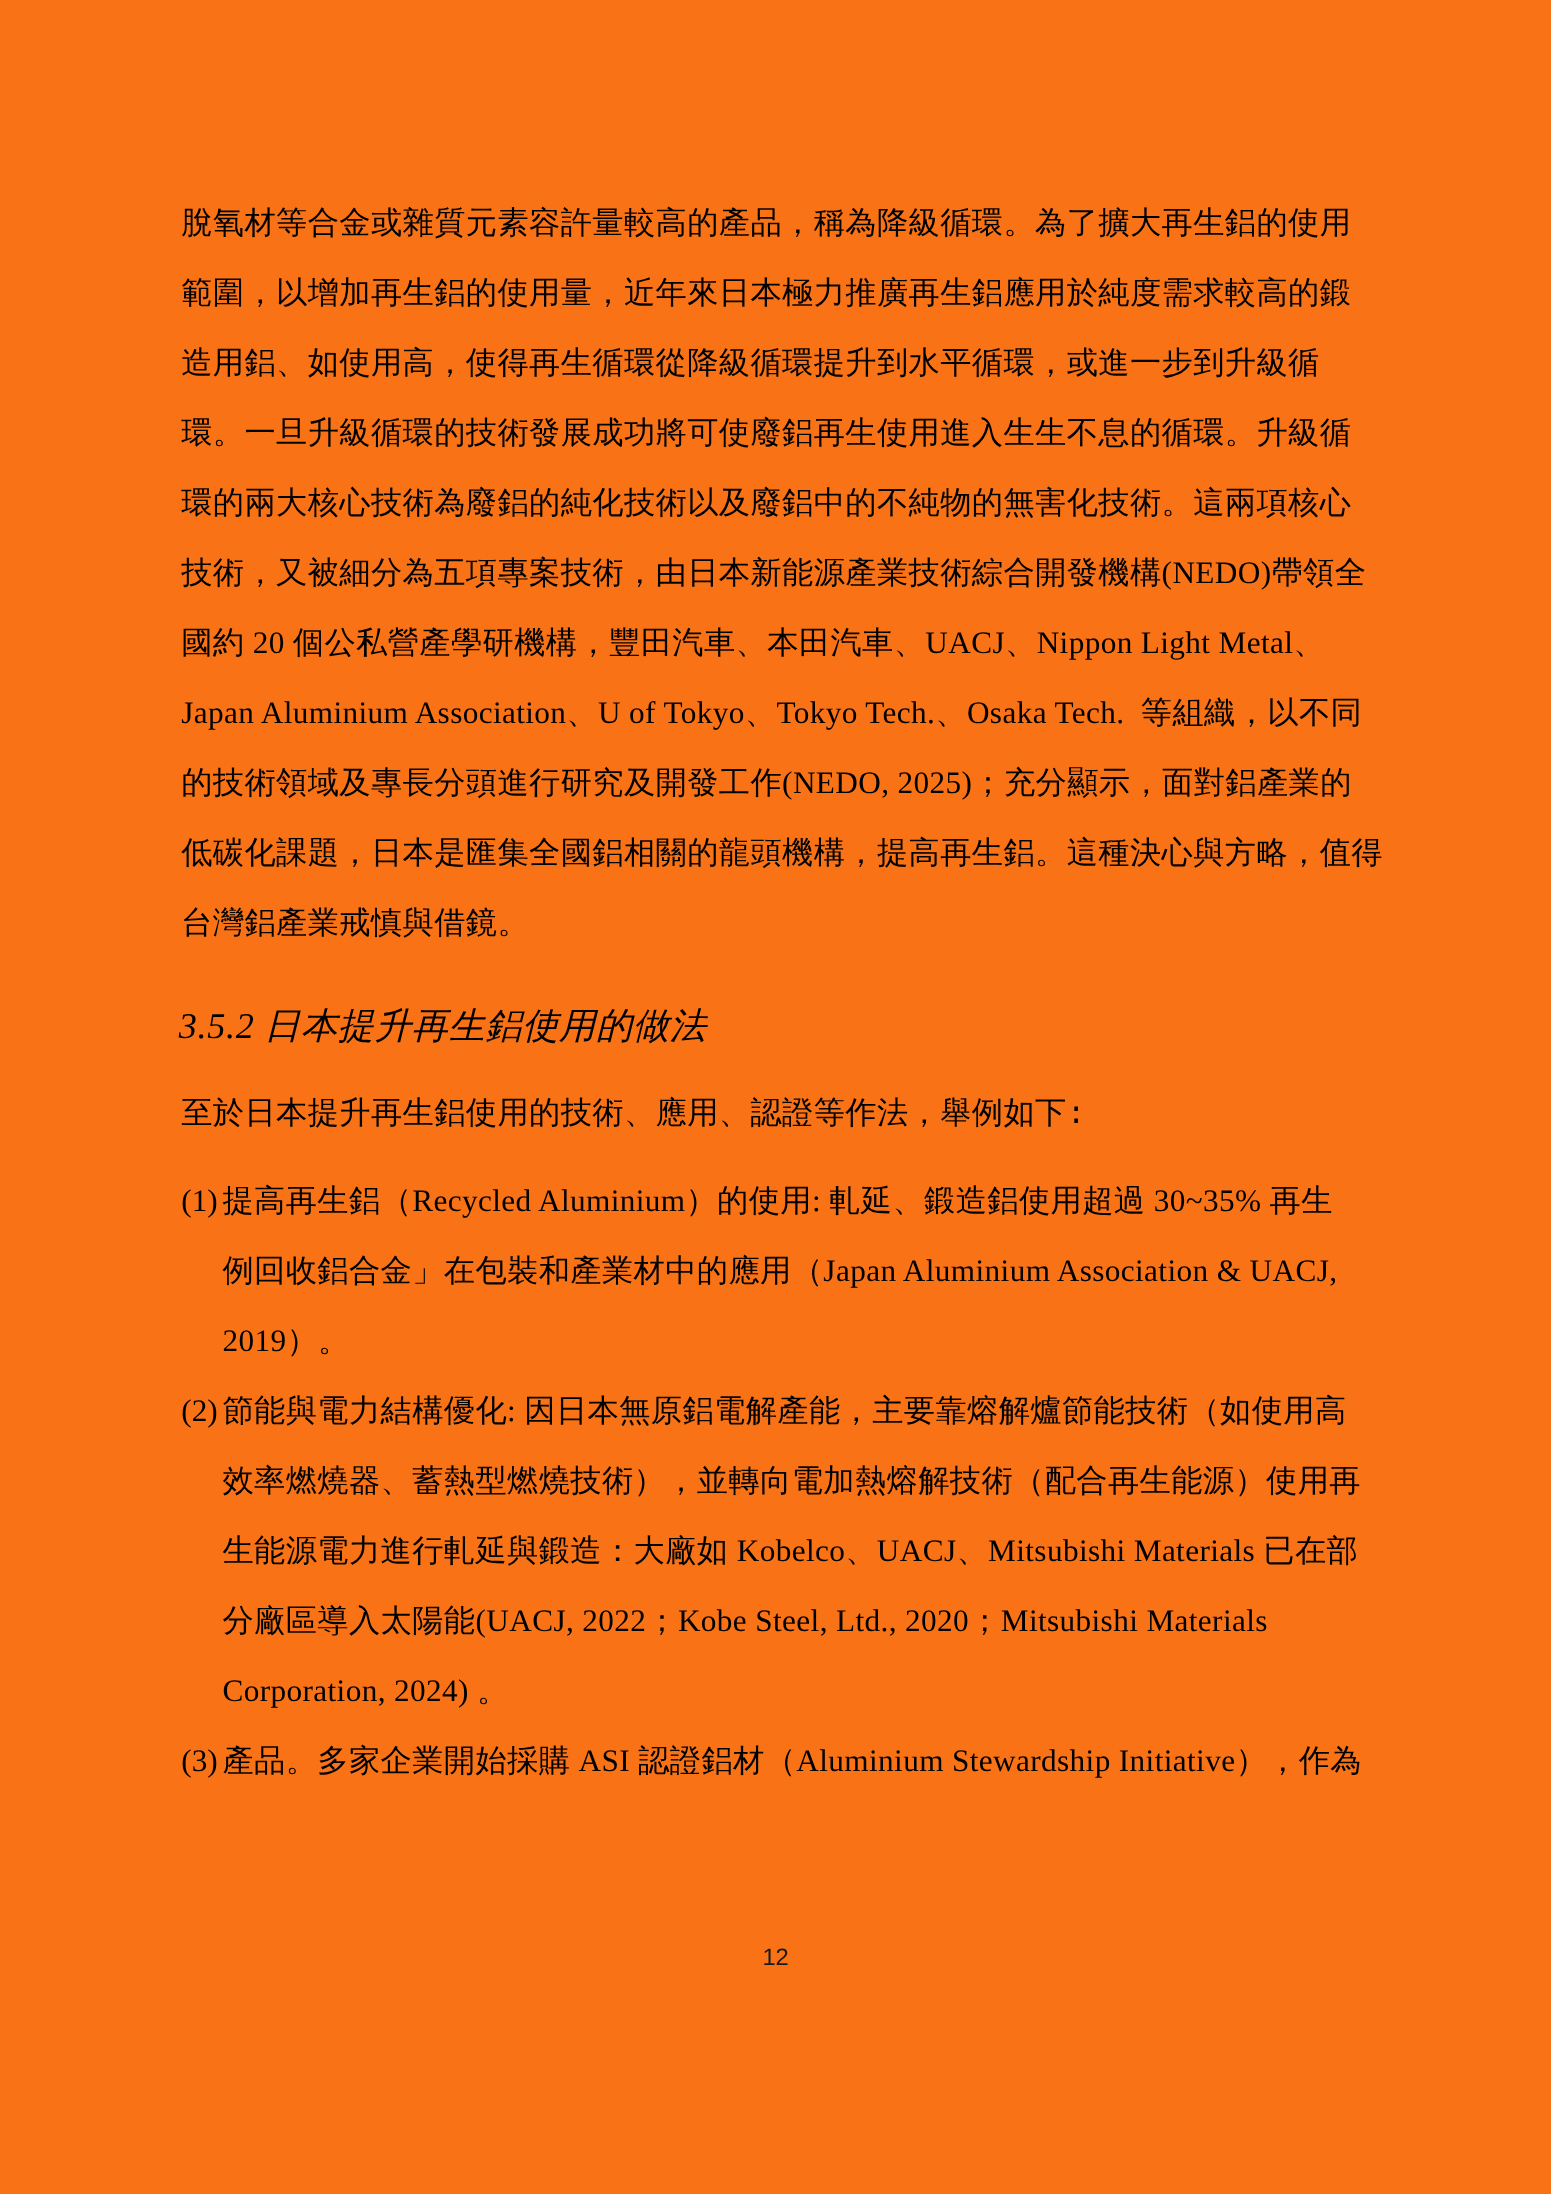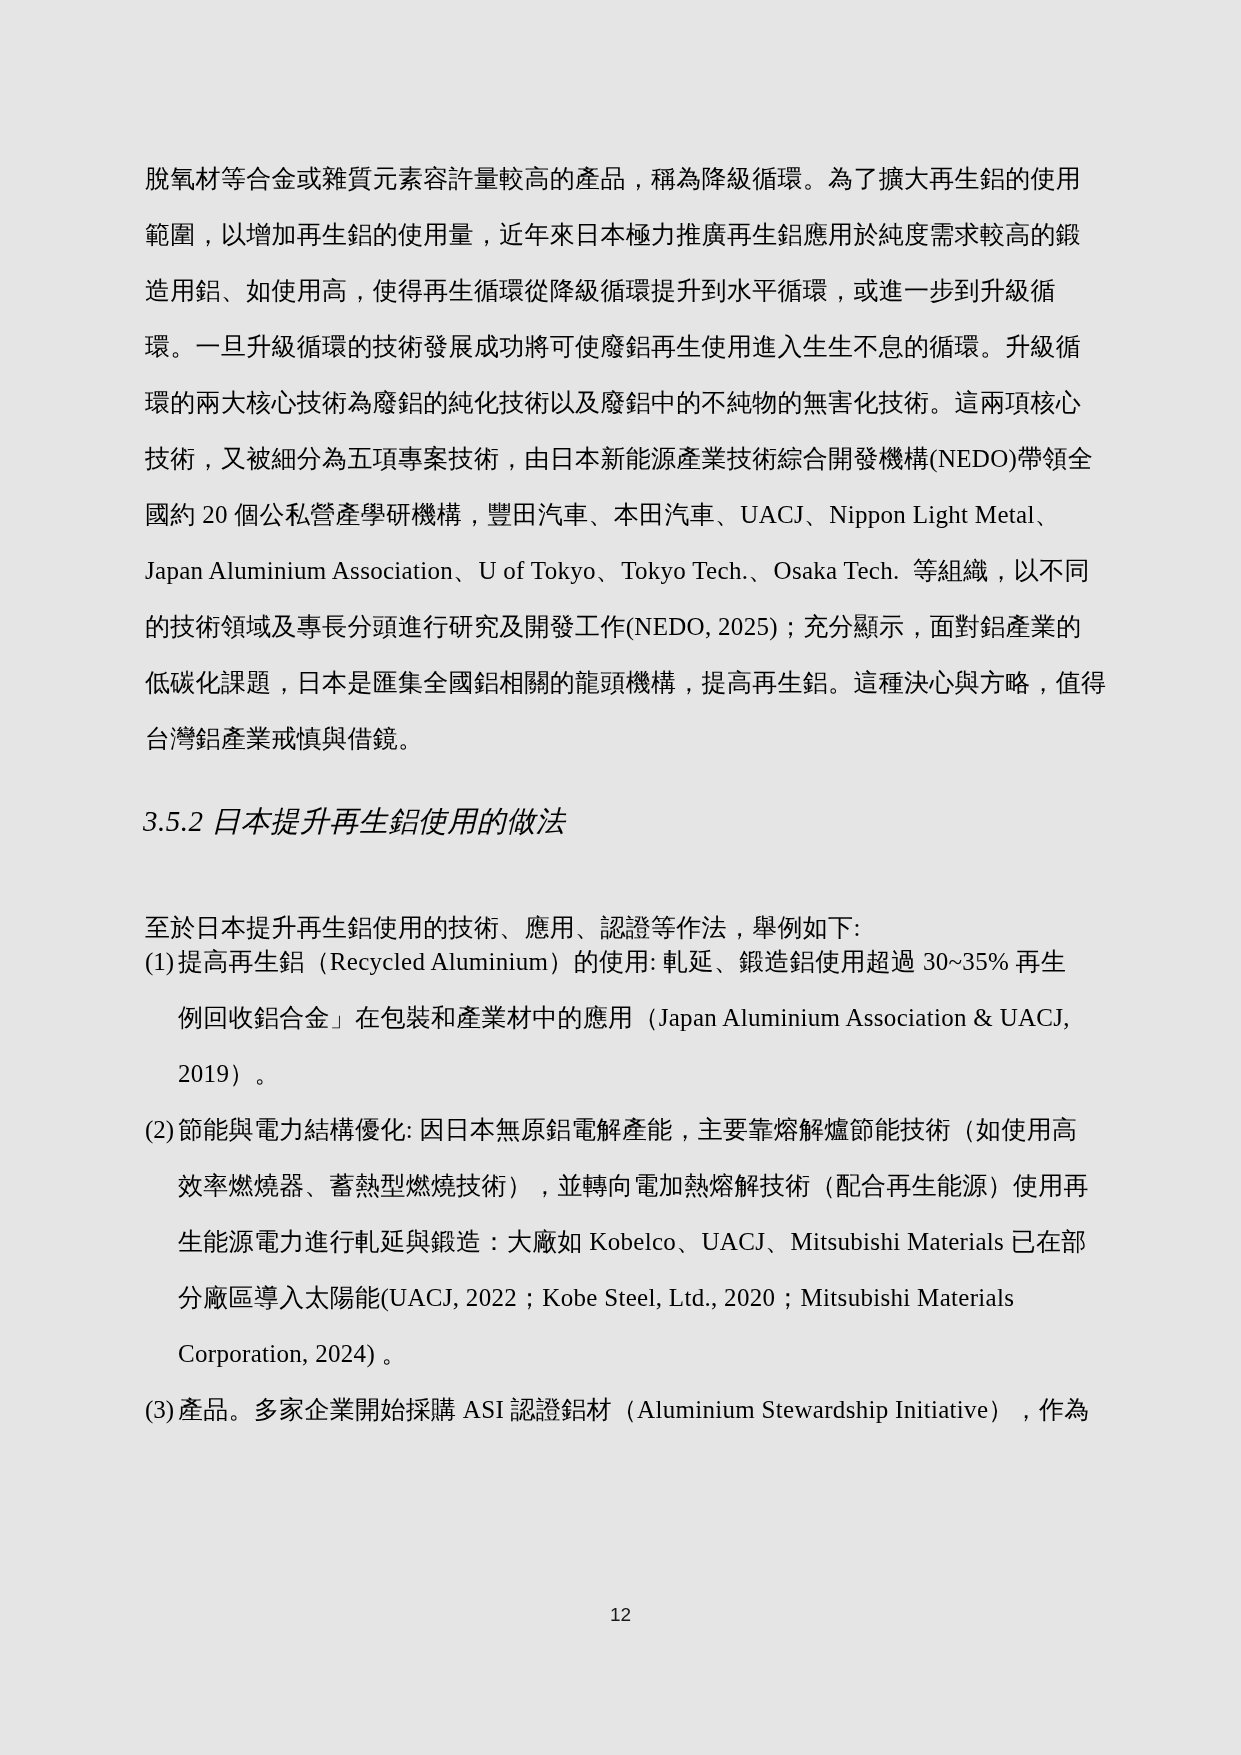--- a/index.html
+++ b/index.html
@@ -4,21 +4,21 @@
 <style>
   html, body {
     margin: 0;
     padding: 0;
     background: #ffffff;
   }
   .page {
     position: relative;
     width: 1241px;
     height: 1755px;
-    background: #e5e5e5;
+    background: #f97316;
     color: #000000;
     font-family: "Liberation Serif", "DejaVu Serif", serif;
     overflow: hidden;
   }
   
   .line {
     height: 56px;
     line-height: 56px;
     font-size: 25px;
     white-space: pre;
@@ -37,22 +37,23 @@
     height: 46px;
     line-height: 46px;
     font-size: 29px;
     white-space: pre;
     letter-spacing: 0.5px;
     font-style: italic;
   }
   .intro {
     position: absolute;
     left: 145px;
-    top: 900px;
+    top: 864px;
     width: 1000px;
+    font-family: Liberation Mono, monospace;
   }
   .numbered-list {
     position: absolute;
     left: 145px;
     top: 934px;
     width: 1000px;
   }
   .list-item {
     position: relative;
     padding-left: 33px;
@@ -68,21 +69,20 @@
   .page-number {
     position: absolute;
     left: 0;
     top: 1554px;
     width: 100%;
     text-align: center;
     font-family: "Liberation Sans", "DejaVu Sans", sans-serif;
     font-size: 19px;
     line-height: 26px;
     color: #1a1a1a;
-    margin-top: 48px;
   }
 </style>
 </head>
 <body>
 
 <div class="page">
 
   <div class="para1">
       <div class="line">脫氧材等合金或雜質元素容許量較高的產品，稱為降級循環。為了擴大再生鋁的使用</div>
       <div class="line">範圍，以增加再生鋁的使用量，近年來日本極力推廣再生鋁應用於純度需求較高的鍛</div>

